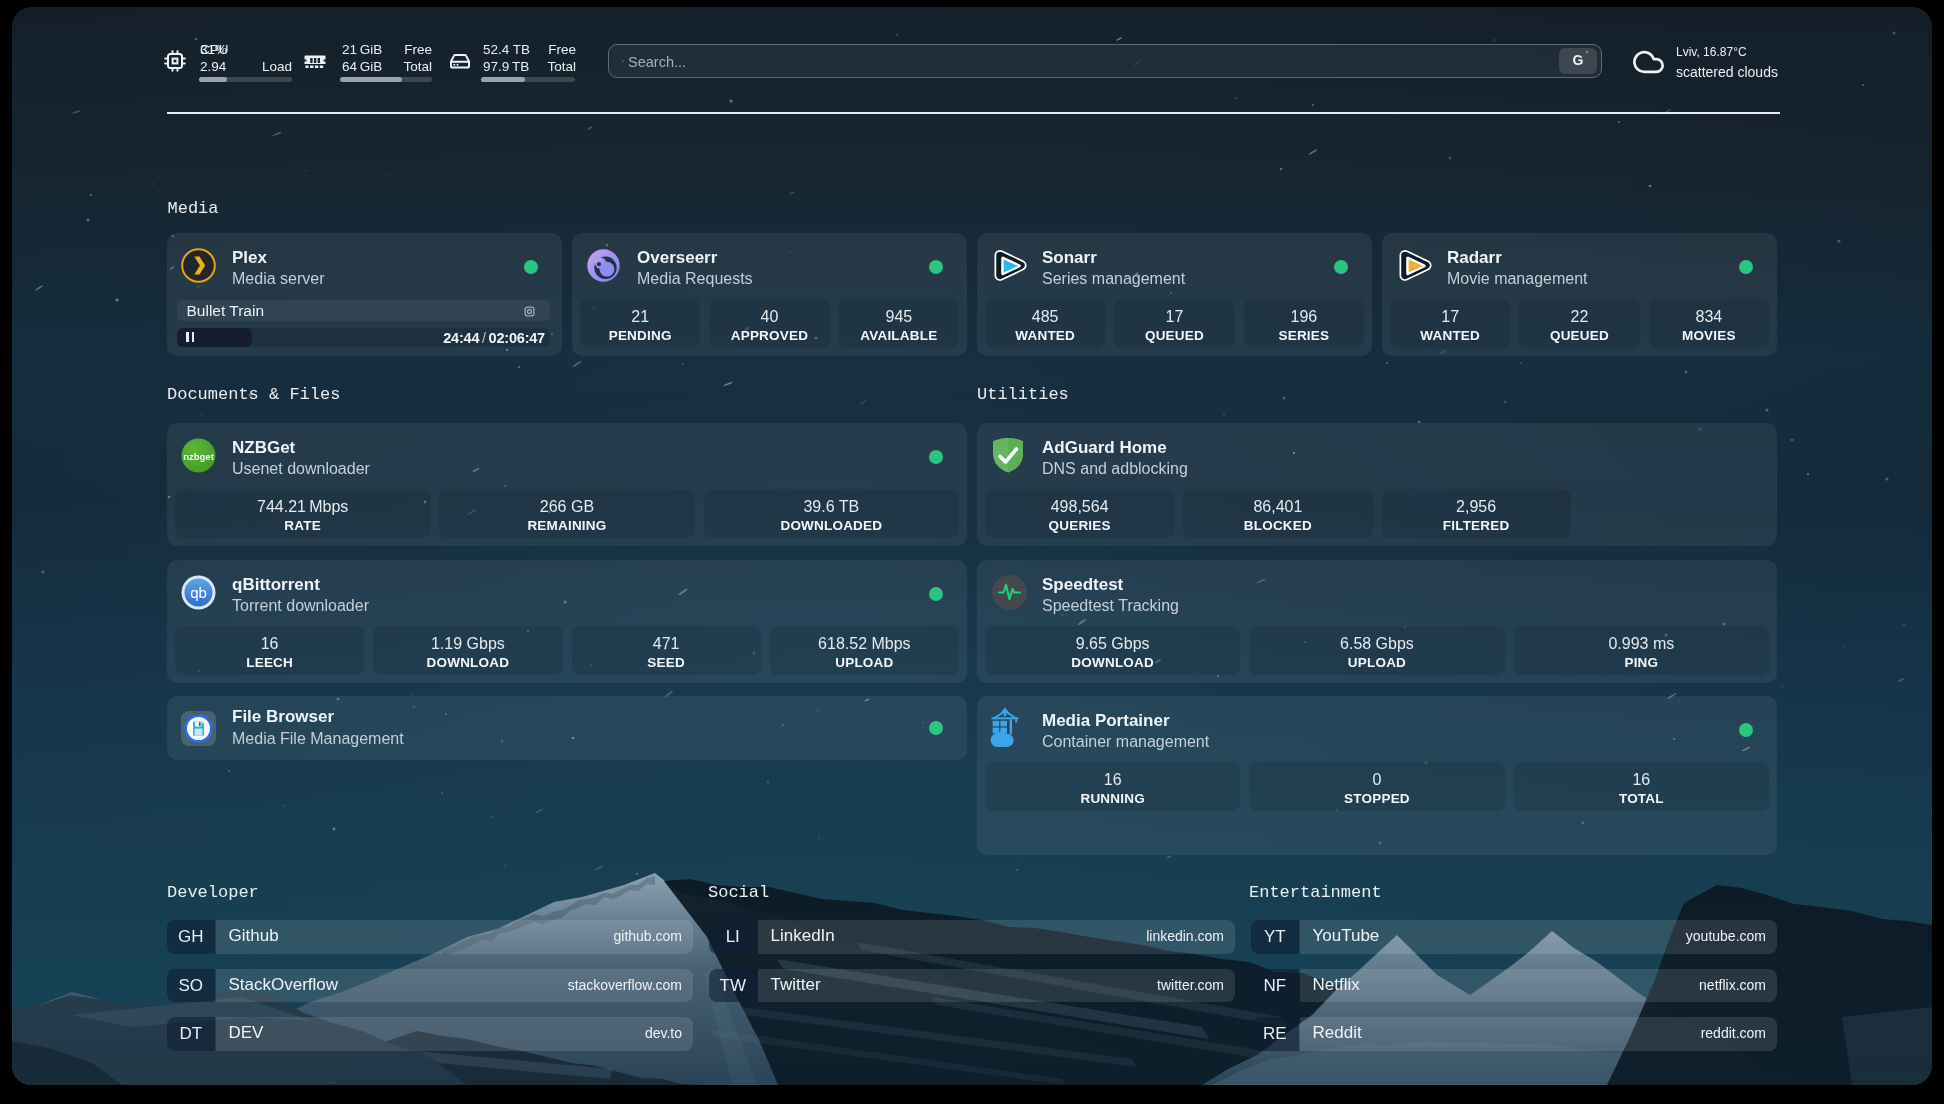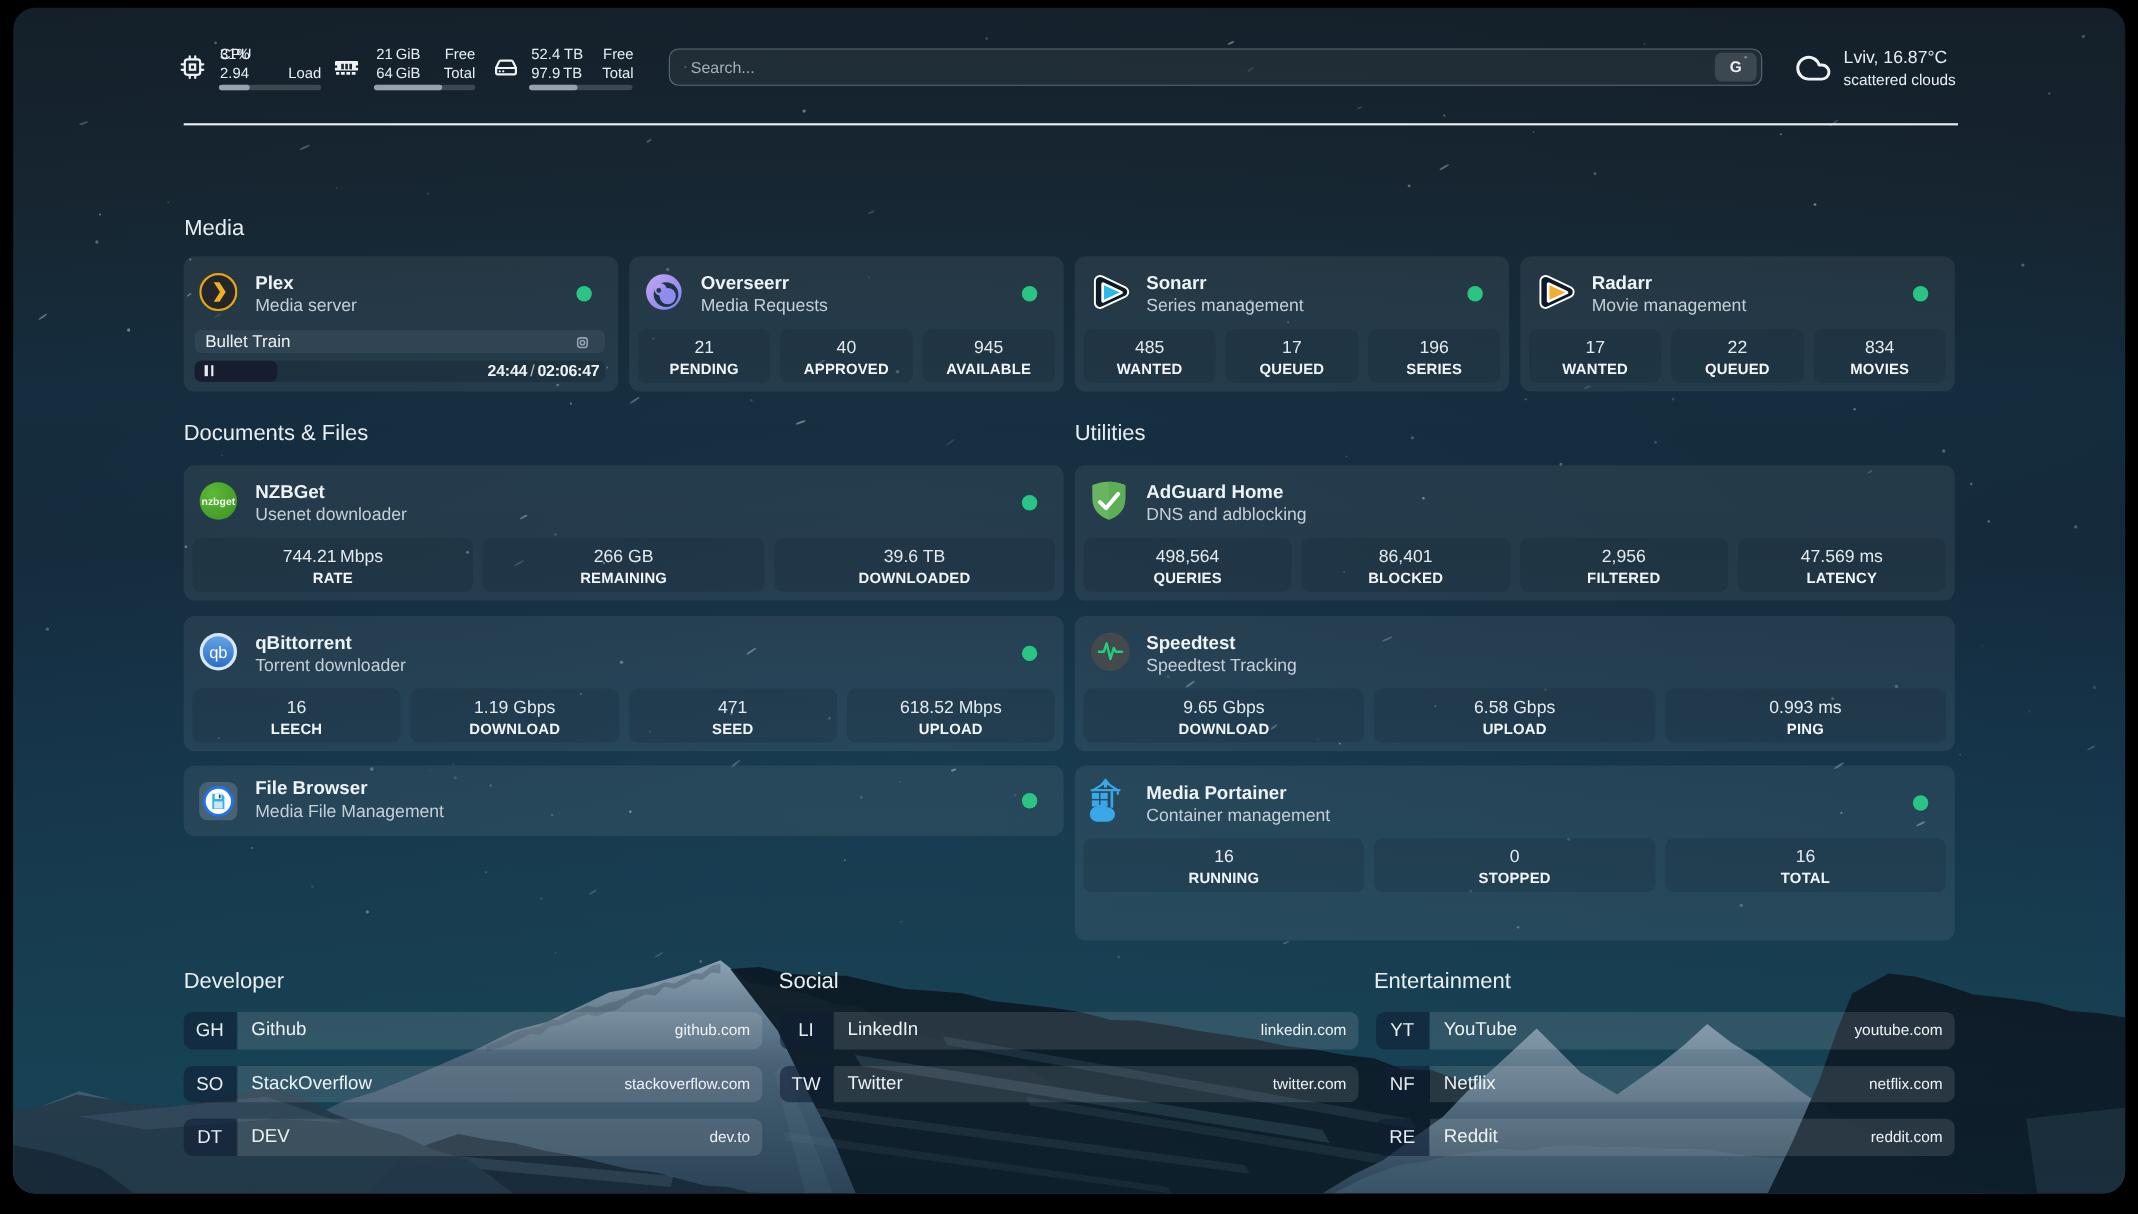--- a/index.html
+++ b/index.html
@@ -12,21 +12,21 @@
   .abs { position:absolute; }
   .card { position:absolute; background:rgba(255,255,255,0.068); border-radius:10px; }
   .sbox { position:absolute; top:66px; height:49px; background:rgba(10,20,35,0.15); border-radius:8px;
     text-align:center; }
   .sbox .v { margin-top:8px; font-size:16px; line-height:20px; color:#e4eaee; }
   .sbox .l { font-size:13.5px; line-height:17px; font-weight:700; color:#f3f6f8; letter-spacing:0.2px;}
   .svc-ico { position:absolute; left:14px; top:15px; width:35px; height:35px; }
   .t1 { position:absolute; left:65px; top:13px; font-size:17px; line-height:23px; font-weight:600; color:#eef3f6; }
   .t2 { position:absolute; left:65px; top:35px; font-size:16px; line-height:21px; font-weight:400; color:#c4cfd7; }
   .dot { position:absolute; width:14px; height:14px; border-radius:50%; background:#2ac583; right:24px; top:27px; }
-  .hdr { position:absolute; font-size:20px; line-height:31px; font-weight:500; color:#e9eef1; }
+  .hdr { position:absolute; font-size:17px; line-height:31px; font-weight:500; color:#e9eef1;font-family:Liberation Mono, monospace; }
   .rc { font-size:13.5px; line-height:17px; color:#e9eef2; }
   .bar { position:absolute; height:4.5px; border-radius:3px; background:rgba(255,255,255,0.17); }
   .bar>div { height:100%; border-radius:3px; background:#97a2ac; }
   .bm { position:absolute; height:33.5px; }
   .bm .ab { position:absolute; left:0; top:0; width:47.5px; height:33.5px; background:rgba(16,30,52,0.58);
     border-radius:8px 0 0 8px; text-align:center; line-height:33.5px; font-size:17px; color:#e8edf1; }
   .bm .bd { position:absolute; left:48.5px; right:0; top:0; height:33.5px; background:rgba(255,255,255,0.115);
     border-radius:0 8px 8px 0; }
   .bm .nm { position:absolute; left:61.5px; top:6px; font-size:17px; color:#eef2f5; }
   .bm .ur { position:absolute; right:11px; top:8px; font-size:14px; color:#eef2f5; }
@@ -253,21 +253,21 @@
       </div>
 
     <div class="abs" style="left:596px;top:36.5px;width:994px;height:34.5px;border:1px solid #5b6a76;border-radius:9px;background:rgba(255,255,255,0.05)">
       <div class="abs" style="left:19px;top:9px;font-size:14.5px;color:#a3b0ba">Search...</div>
       <div class="abs" style="right:4px;top:3.5px;width:38px;height:25.5px;background:rgba(255,255,255,0.13);border-radius:6px;text-align:center;line-height:25.5px;font-size:14px;font-weight:700;color:#edf1f4">G</div>
     </div>
 
     <svg class="abs" style="left:1618px;top:38px" width="37" height="34" viewBox="0 0 24 24" fill="none" stroke="#eef2f5" stroke-width="1.9" stroke-linecap="round" stroke-linejoin="round">
       <path d="M17.5 19H9a7 7 0 1 1 6.71-9h1.79a4.5 4.5 0 1 1 0 9Z"></path>
     </svg>
-    <div class="abs rc" style="left:1664px;top:36px;font-size:16px;line-height:19px">Lviv, 16.87°C</div>
+    <div class="abs rc" style="left:1664px;top:36px;font-size:12px;line-height:19px">Lviv, 16.87°C</div>
     <div class="abs rc" style="left:1664px;top:55.5px;font-size:14px;line-height:18px">scattered clouds</div>
 
     <div class="abs" style="left:155px;top:105px;width:1613px;height:2px;background:#e6ecf0"></div>
   </div>
   <div id="media">
     <div class="hdr" style="left:155.5px;top:186px">Media</div>
 
     <div class="card" style="left:155px;top:226px;width:395px;height:123px">
       <svg class="svc-ico" viewBox="0 0 35 35">
         <circle cx="17.5" cy="17.5" r="16.3" fill="#23262a" stroke="#e9a511" stroke-width="2"></circle>
@@ -466,24 +466,20 @@
           <div class="l">QUERIES</div>
         </div>
       <div class="sbox" style="left:206.25px;width:189.25px">
           <div class="v">86,401</div>
           <div class="l">BLOCKED</div>
         </div>
       <div class="sbox" style="left:404.5px;width:189.25px">
           <div class="v">2,956</div>
           <div class="l">FILTERED</div>
         </div>
-      <div class="sbox" style="left:602.75px;width:189.25px">
-          <div class="v">47.569 ms</div>
-          <div class="l">LATENCY</div>
-        </div>
     </div>
 
     <div class="card" style="left:965px;top:552.5px;width:800px;height:123px">
       <svg class="svc-ico" style="width:37px;height:37px;top:14px" viewBox="0 0 37 37">
         <circle cx="18.5" cy="18.5" r="17.5" fill="#43494d"></circle>
         <path d="M8 18.5 h4.5 L15 11 l3.5 14 3-10 1.8 3.5 H29" fill="none" stroke="#21d07e" stroke-width="2.2" stroke-linecap="round" stroke-linejoin="round"></path>
       </svg>
       <div class="t1">Speedtest</div>
       <div class="t2">Speedtest Tracking</div>
       <div class="sbox" style="left:8px;width:255.3px">

